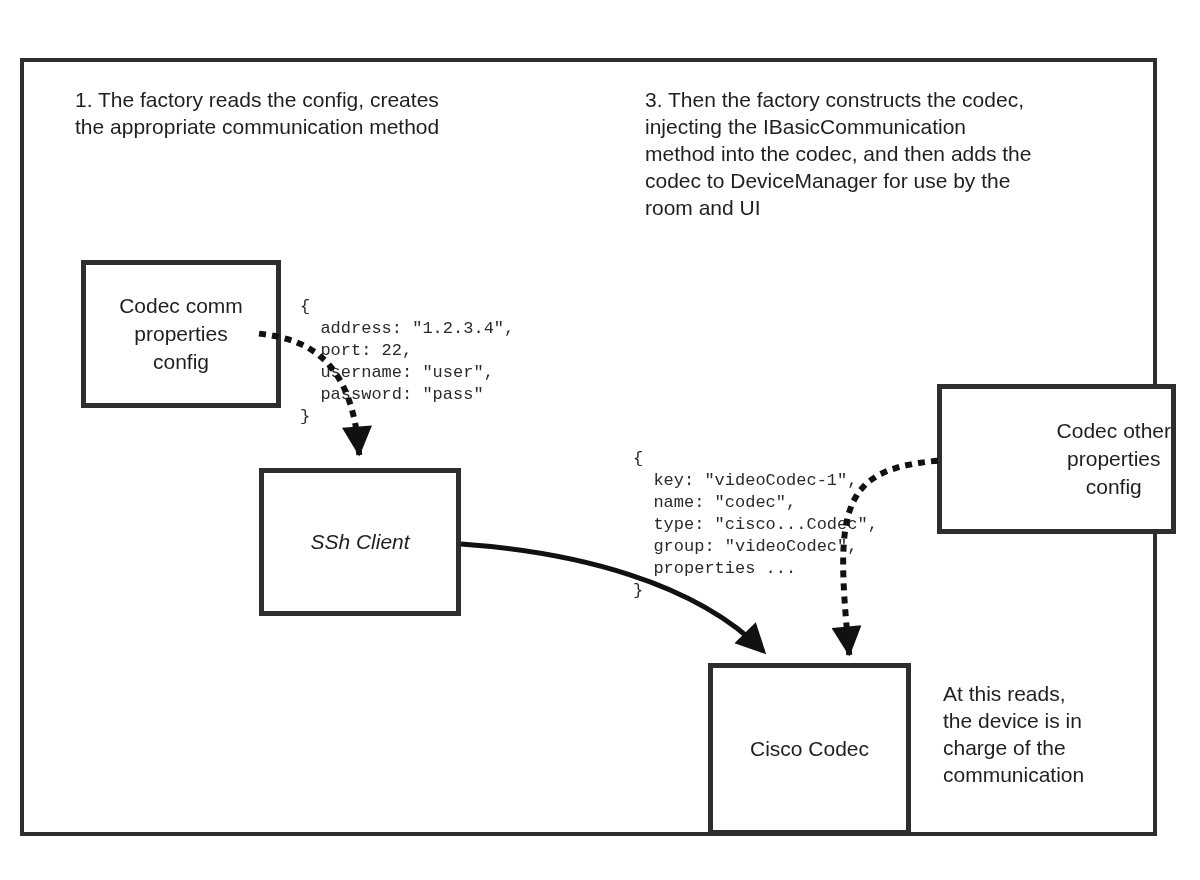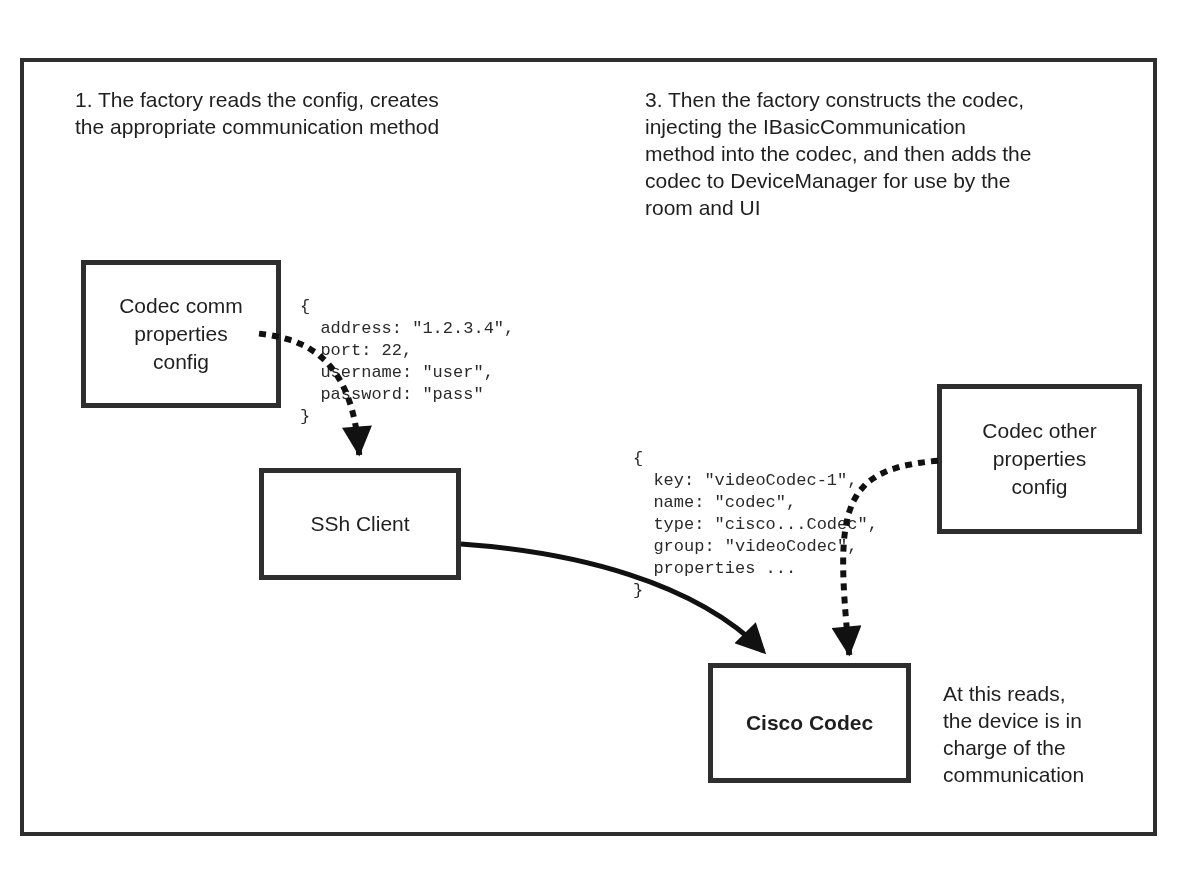--- a/index.html
+++ b/index.html
@@ -75,31 +75,31 @@
 the device is in
 charge of the
 communication</div>
 
 <div class="box" style="left:60px; top:260px; width:200px; height:148px;margin-left:21px;">
   <span>Codec comm
 properties
 config</span>
 </div>
 
-<div class="box" style="left:259px; top:468px; width:202px; height:112px;">
+<div class="box" style="left:259px; top:468px; width:202px; height:148px;font-style:italic;">
   <span>SSh Client</span>
 </div>
 
-<div class="box" style="left:937px; top:384px; width:205px; height:150px;">
+<div class="box" style="left:937px; top:384px; width:239px; height:150px;justify-content:flex-end;">
   <span>Codec other
 properties
 config</span>
 </div>
 
-<div class="box" style="left:708px; top:663px; width:203px; height:120px;font-weight:bold;">
+<div class="box" style="left:708px; top:663px; width:203px; height:172px;">
   <span>Cisco Codec</span>
 </div>
 
 <div class="code" style="left:300px; top:296px;">{
   address: "1.2.3.4",
   port: 22,
   username: "user",
   password: "pass"
 }</div>
 

